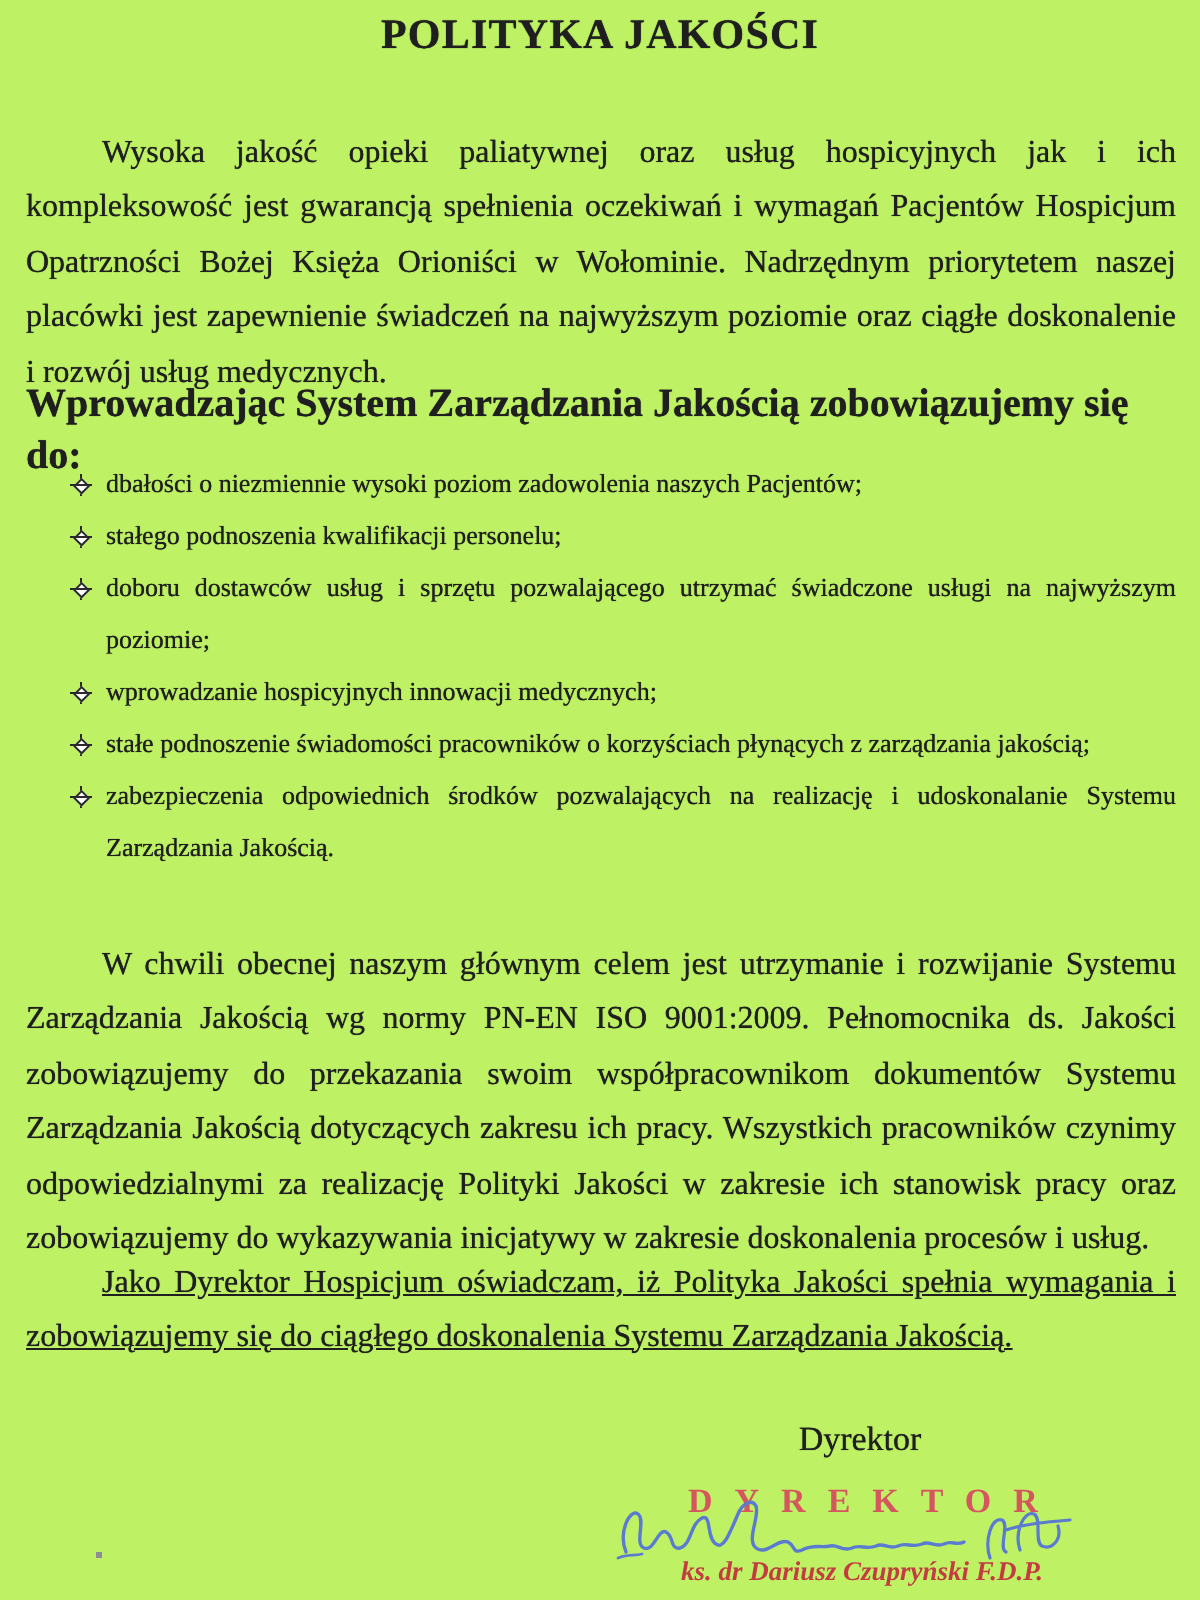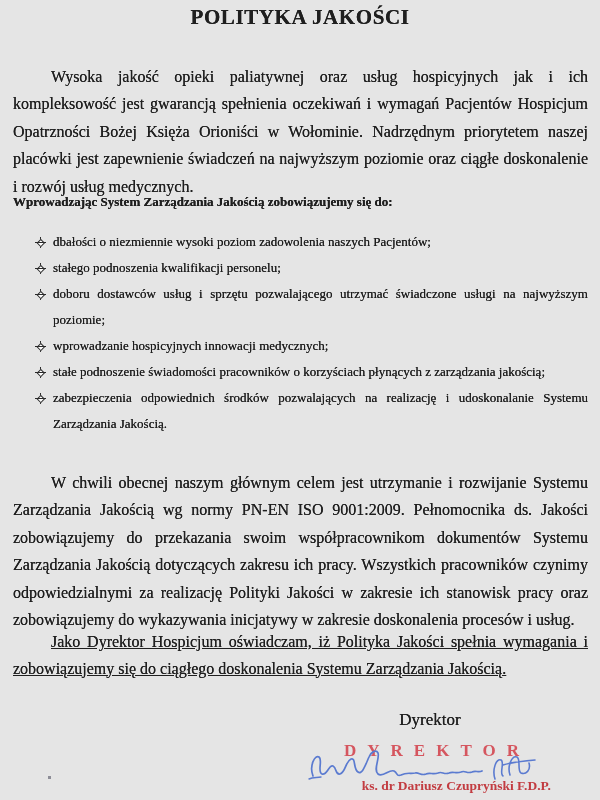--- a/index.html
+++ b/index.html
@@ -1,36 +1,36 @@
 <!DOCTYPE html>
 <html><head>
 <meta charset="utf-8">
 <style>
   html,body{margin:0;padding:0;}
   body{
     width:600px;height:800px;background:#ffffff;position:relative;overflow:hidden;
     font-family:"Liberation Serif","DejaVu Serif",serif;
     color:#1f1f1f;
   }
-  .page{position:absolute;inset:0;background:#e5e5e5;}
+  .page{position:absolute;inset:0;background:#bef264;}
   .doc-title{
     position:absolute;top:5px;left:0;width:600px;text-align:center;
     font-size:21px;font-weight:bold;letter-spacing:0.6px;margin:0;
     text-shadow:0 0 0.5px #1a1a1a;
   }
   .body-par{
     position:absolute;left:13px;right:12px;margin:0;
     font-size:16px;line-height:27.4px;text-align:justify;
     text-shadow:0 0 0.4px #222;
   }
   .indent{text-indent:38px;}
   .p1{top:27px;margin-top:36px;}
   .heading{
     position:absolute;left:13px;right:12px;top:189px;margin:0;
-    font-size:13px;font-weight:bold;line-height:26px;
+    font-size:20px;font-weight:bold;line-height:26px;
     text-shadow:0 0 0.4px #1a1a1a;
   }
   ul.bullets{
     position:absolute;left:36px;right:12px;top:229px;margin:0;padding:0;
     list-style:none;font-size:13px;line-height:26px;text-shadow:0 0 0.4px #222;
   }
   ul.bullets li{
     position:relative;padding-left:17px;text-align:justify;margin:0;
   }
   .bullet{
@@ -50,21 +50,21 @@
   .p3{top:629px;line-height:26.5px;text-decoration:underline;}
   .sig-block{position:absolute;left:325px;top:710px;width:210px;text-align:center;}
   .sig-typed{font-size:17px;text-shadow:0 0 0.4px #222;}
   .stamp-title{
     position:absolute;left:8px;top:31px;width:200px;
     font-size:17px;font-weight:bold;letter-spacing:11px;text-indent:11px;
     white-space:nowrap;text-align:left;
   }
   .stamp-name{
     position:absolute;left:-14px;top:68px;width:240px;
-    font-size:13.5px;font-weight:bold;white-space:nowrap;text-align:right;
+    font-size:13.5px;font-style:italic;font-weight:bold;white-space:nowrap;text-align:center;
   }
   .sig-svg{position:absolute;left:-18px;top:36px;}
   .speck{position:absolute;left:48px;top:776px;width:3px;height:3px;background:#8d8d97;}
 </style>
 </head>
 <body>
 
 <div class="page">
 
   <h1 class="doc-title">POLITYKA JAKOŚCI</h1>

